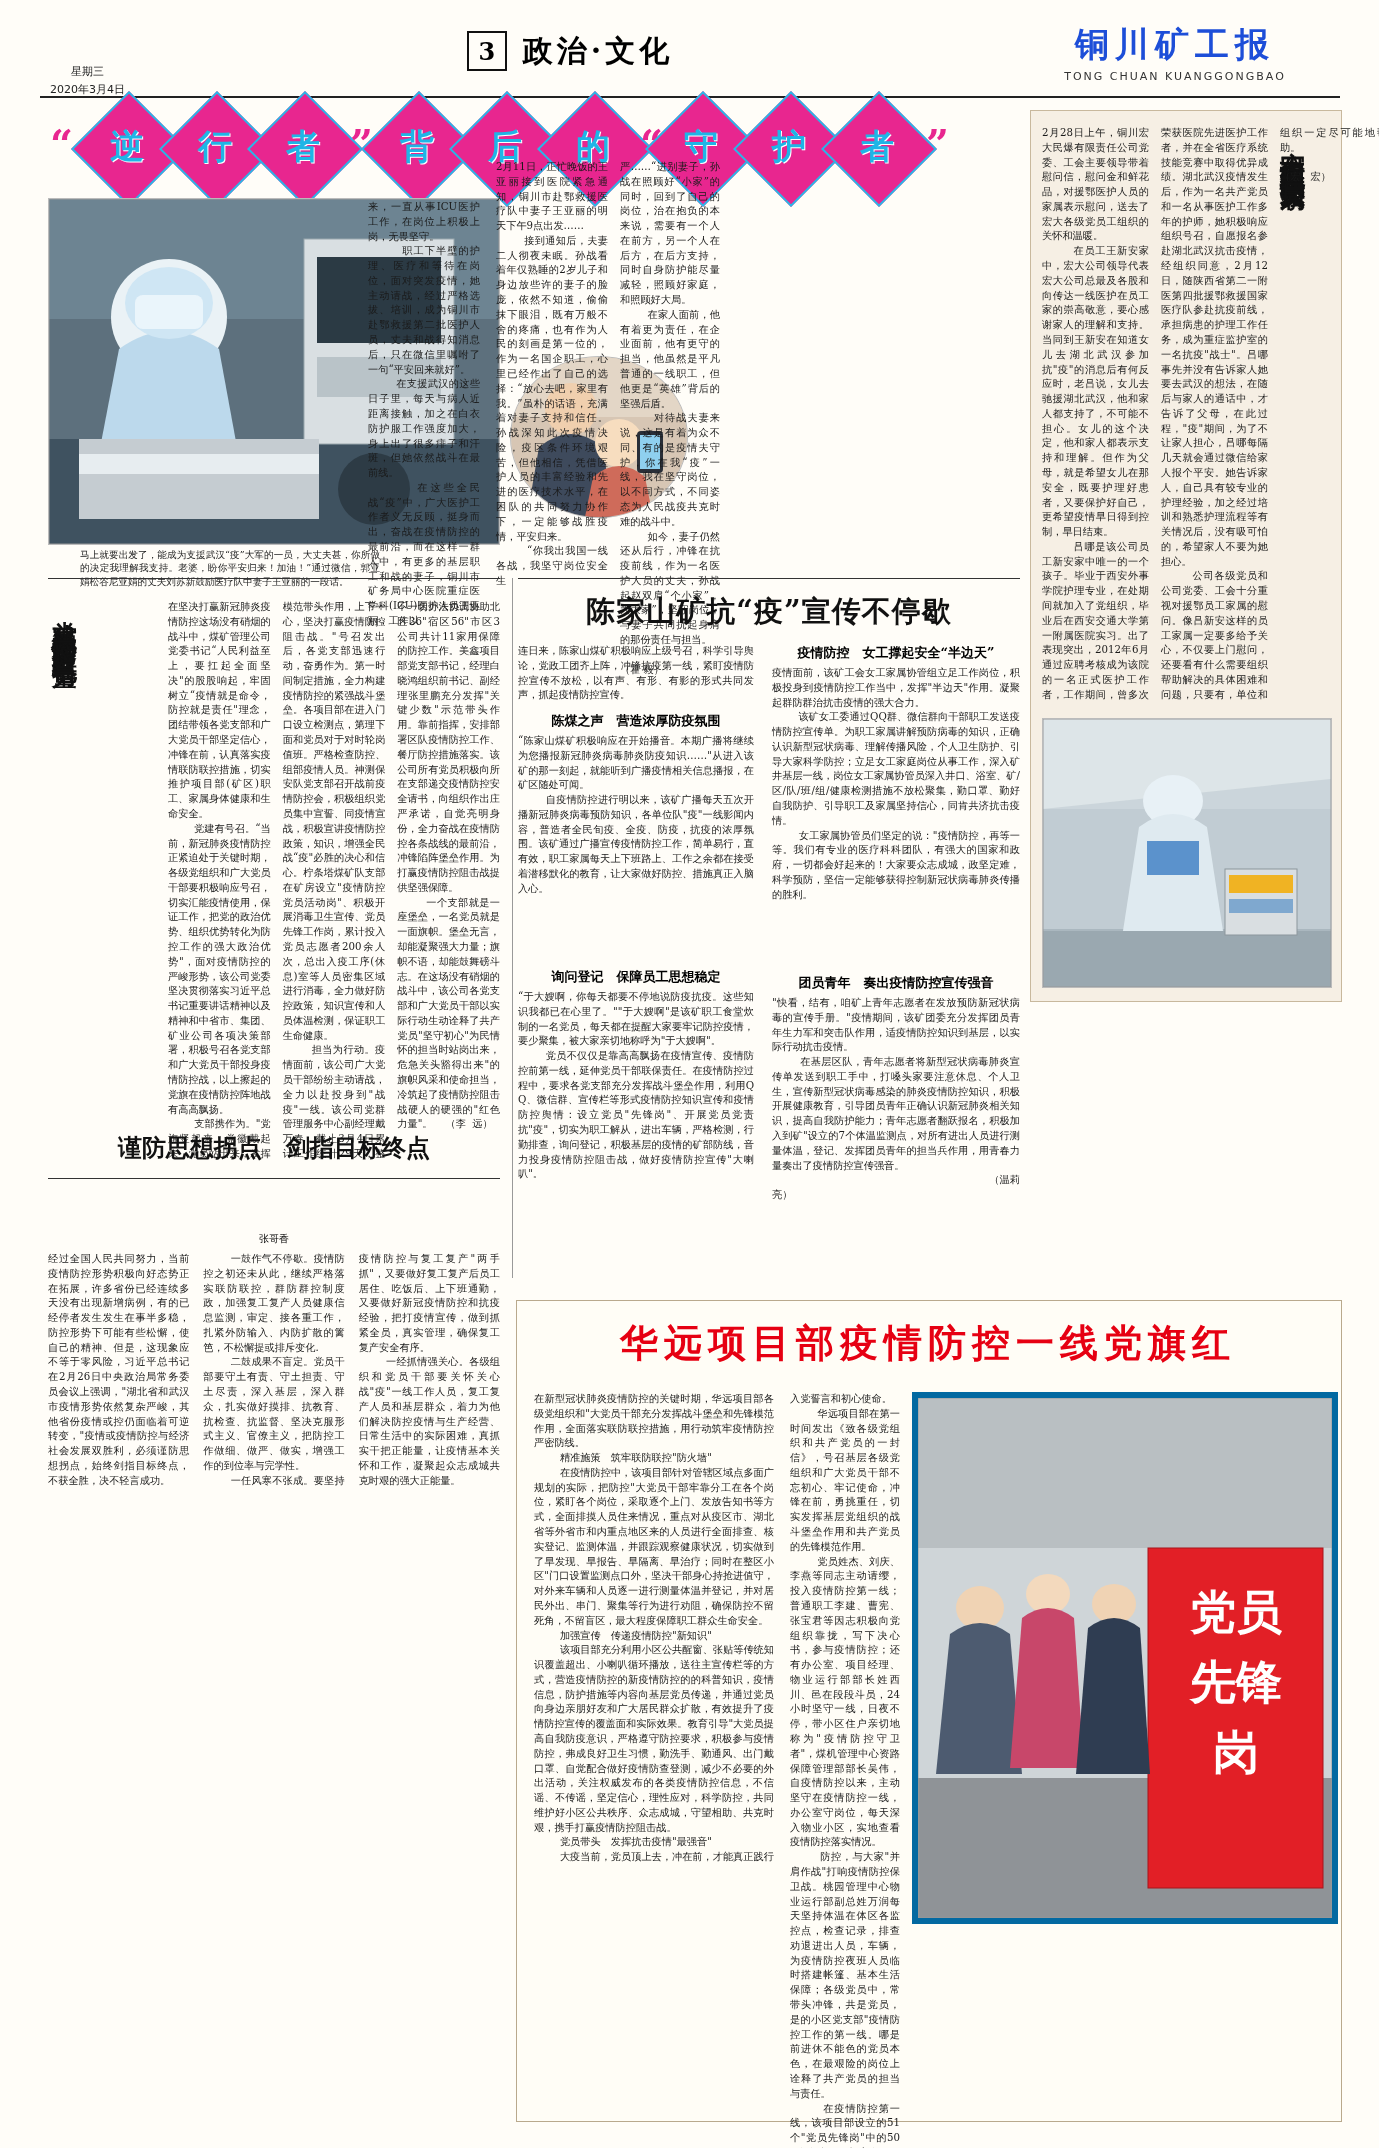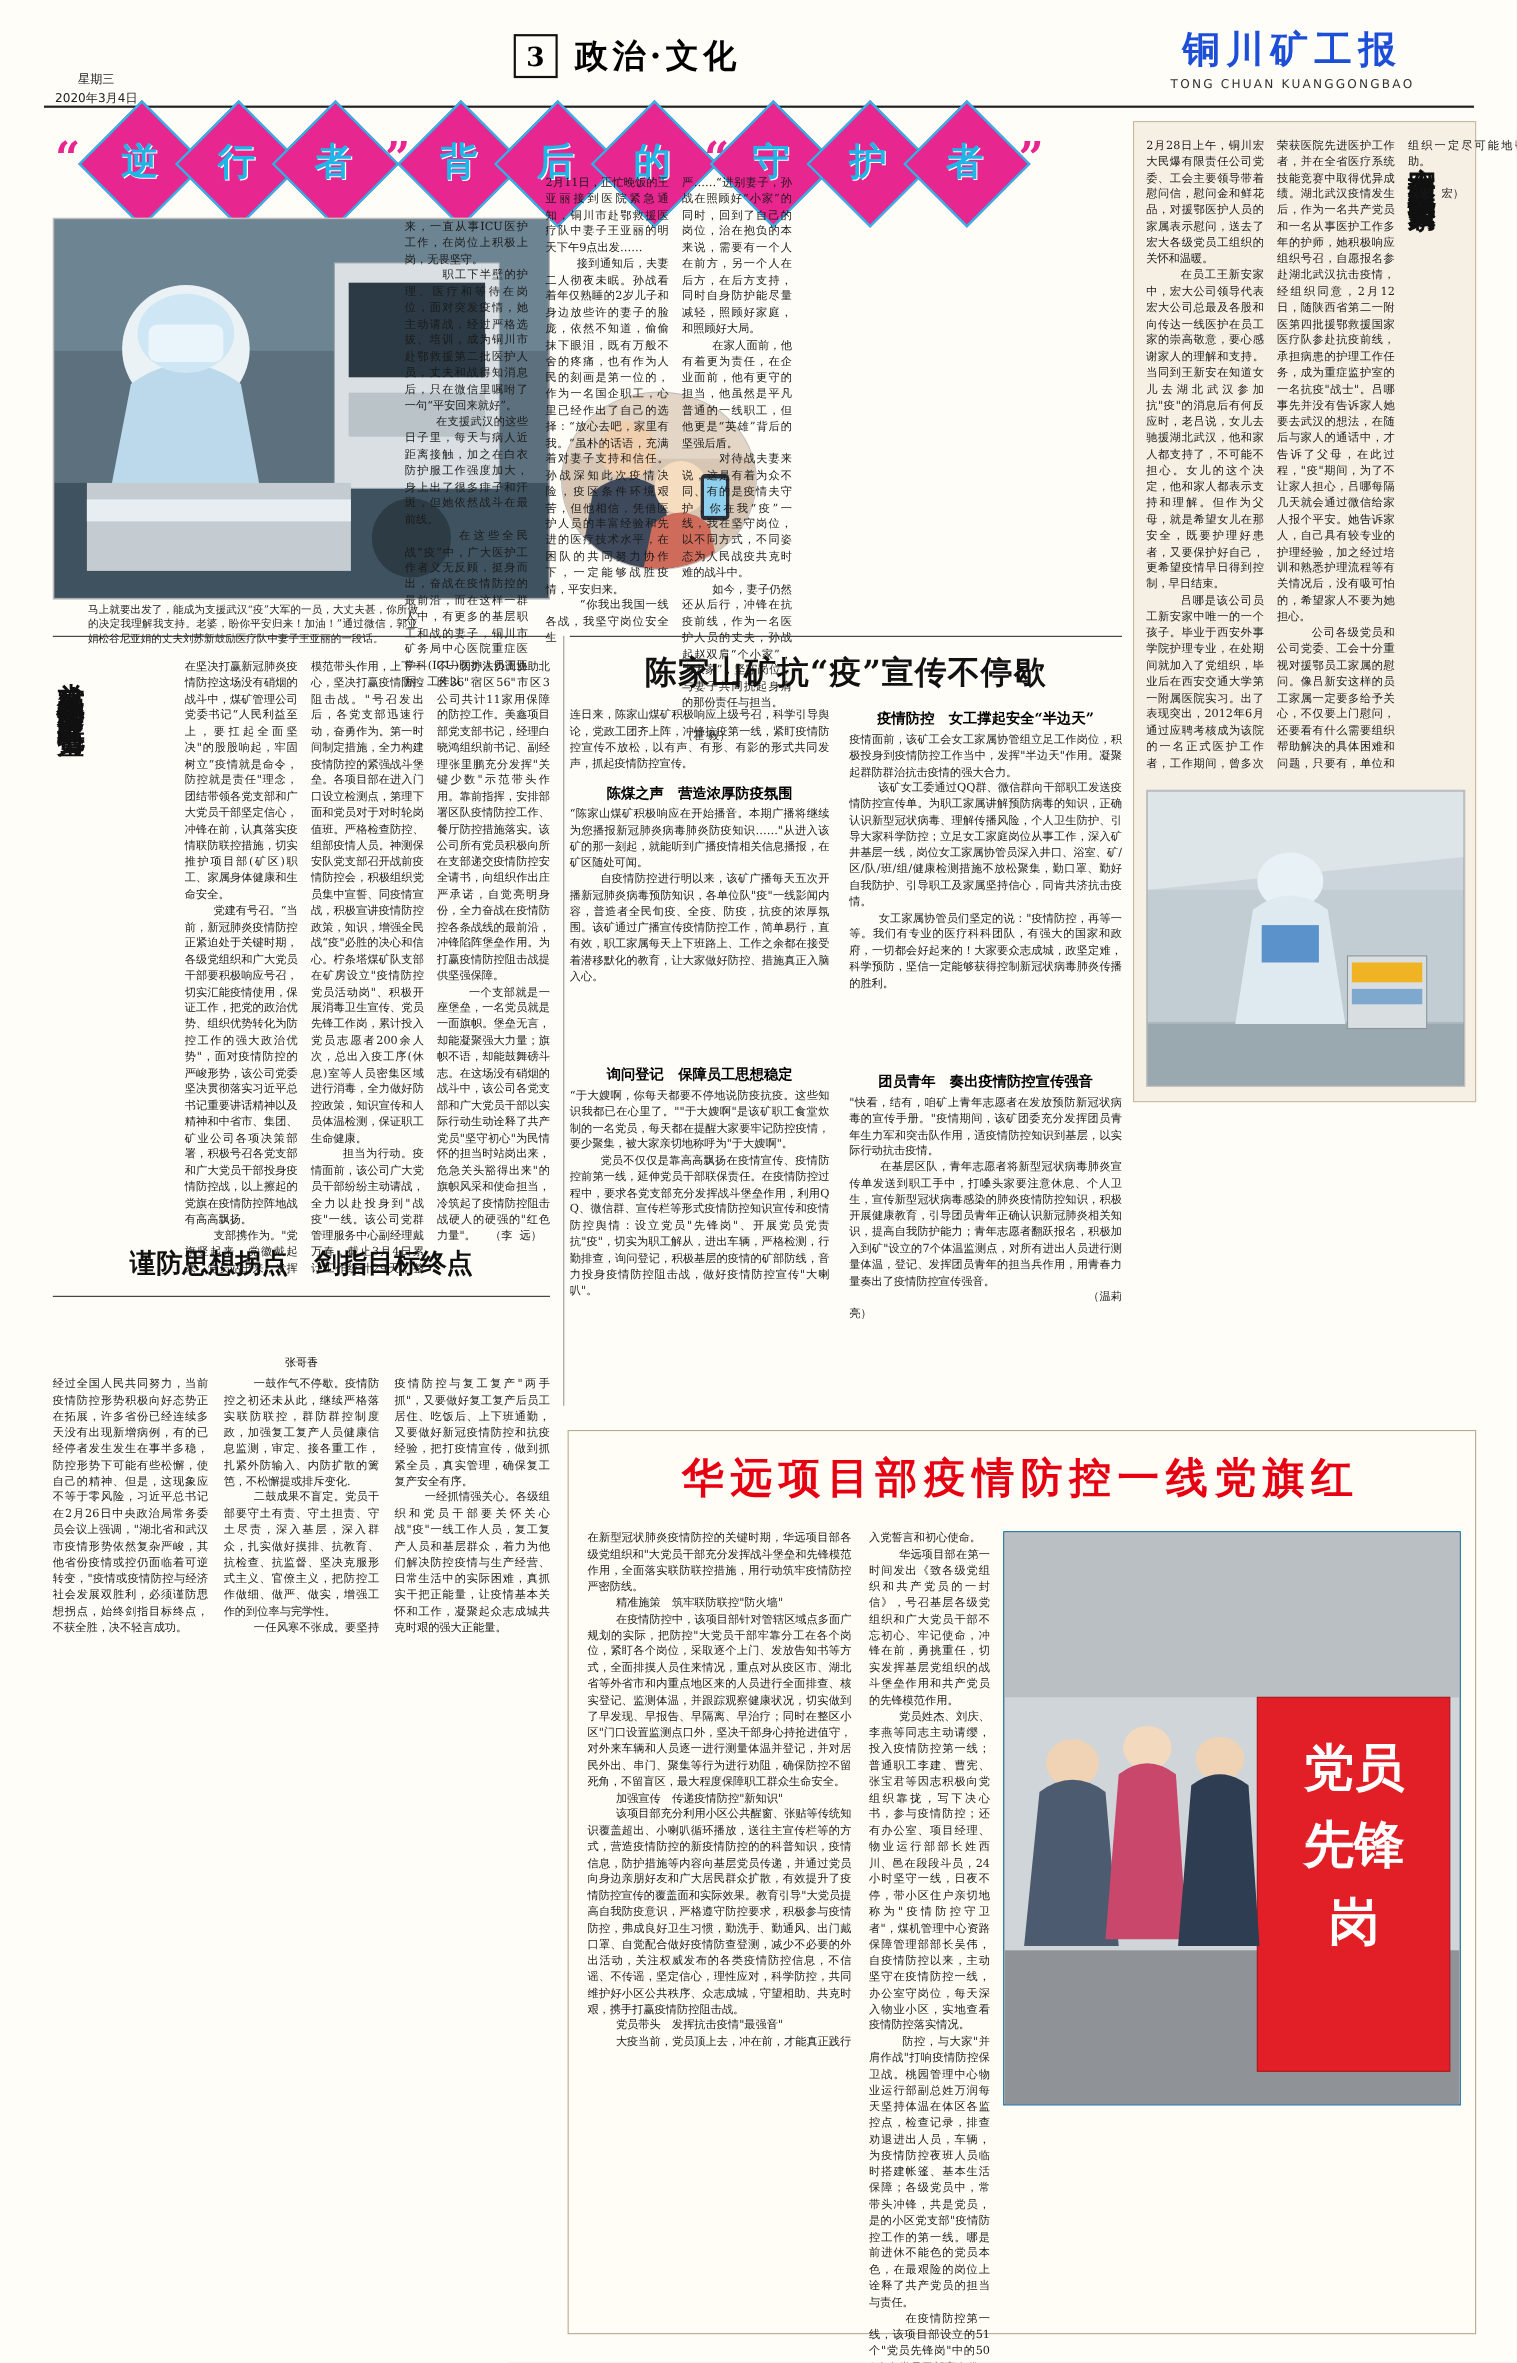--- a/index.html
+++ b/index.html
@@ -233,21 +233,21 @@
         党员带头　发挥抗击疫情"最强音"
         大疫当前，党员顶上去，冲在前，才能真正践行</div>
  <div class="body-text" style="position:absolute;left:790px;top:1392px;width:110px;height:520px;">入党誓言和初心使命。
         华远项目部在第一时间发出《致各级党组织和共产党员的一封信》，号召基层各级党组织和广大党员干部不忘初心、牢记使命，冲锋在前，勇挑重任，切实发挥基层党组织的战斗堡垒作用和共产党员的先锋模范作用。
         党员姓杰、刘庆、李燕等同志主动请缨，投入疫情防控第一线；普通职工李建、曹宪、张宝君等因志积极向党组织靠拢，写下决心书，参与疫情防控；还有办公室、项目经理、物业运行部部长姓西川、邑在段段斗员，24小时坚守一线，日夜不停，带小区住户亲切地称为"疫情防控守卫者"，煤机管理中心资路保障管理部部长吴伟，自疫情防控以来，主动坚守在疫情防控一线，办公室守岗位，每天深入物业小区，实地查看疫情防控落实情况。
         防控，与大家"并肩作战"打响疫情防控保卫战。桃园管理中心物业运行部副总姓万润每天坚持体温在体区各监控点，检查记录，排查劝退进出人员，车辆，为疫情防控夜班人员临时搭建帐篷、基本生活保障；各级党员中，常带头冲锋，共是党员，是的小区党支部"疫情防控工作的第一线。哪是前进休不能色的党员本色，在最艰险的岗位上诠释了共产党员的担当与责任。
         在疫情防控第一线，该项目部设立的51个"党员先锋岗"中的500余名党员干部亮身份，冲在前。主动参与对进出人员体温检测，进出人员的登记，疫情防控知识宣传、进出车辆登记消毒等各项防控工作，把"堡垒"筑在疫情防控最前沿，为守护职工群众生命健康筑起了一道重要防线。
         一个党员一面旗帜，一个支部一座堡垒。从小区到马路，从机关到基层——一个又一个党员干部挺身而出，成为疫情防控一线的最美"逆行者"，他们用行动诠释初心使命，彰显责任担当。
                                                                 （刘晓艳）</div>
 
- <div class="photo" style="left:912px;top:1392px;width:414px;height:520px;border:1px solid #0369a1;">
+ <div class="photo" style="left:912px;top:1392px;width:414px;height:520px;border:6px solid #0369a1;">
    <svg width="414" height="520" viewBox="0 0 414 520">
      <rect width="414" height="520" fill="#cfd5d8"></rect>
      <rect x="0" y="0" width="414" height="150" fill="#b9bfc2"></rect>
      <rect x="0" y="380" width="414" height="140" fill="#8f9397"></rect>
      <rect x="230" y="150" width="175" height="340" fill="#e21f26" stroke="#a8151b"></rect>
      <text x="318" y="230" font-size="46" fill="#ffffff" text-anchor="middle" font-family="DejaVu Serif, serif" font-weight="bold">党员</text>
      <text x="318" y="300" font-size="46" fill="#ffffff" text-anchor="middle" font-family="DejaVu Serif, serif" font-weight="bold">先锋</text>
      <text x="318" y="370" font-size="46" fill="#ffffff" text-anchor="middle" font-family="DejaVu Serif, serif" font-weight="bold">岗</text>
      <ellipse cx="62" cy="210" rx="24" ry="22" fill="#f0d3b4"></ellipse>
      <path d="M32 236 q30 -22 60 0 l12 140 h-86z" fill="#4d5b70"></path>

